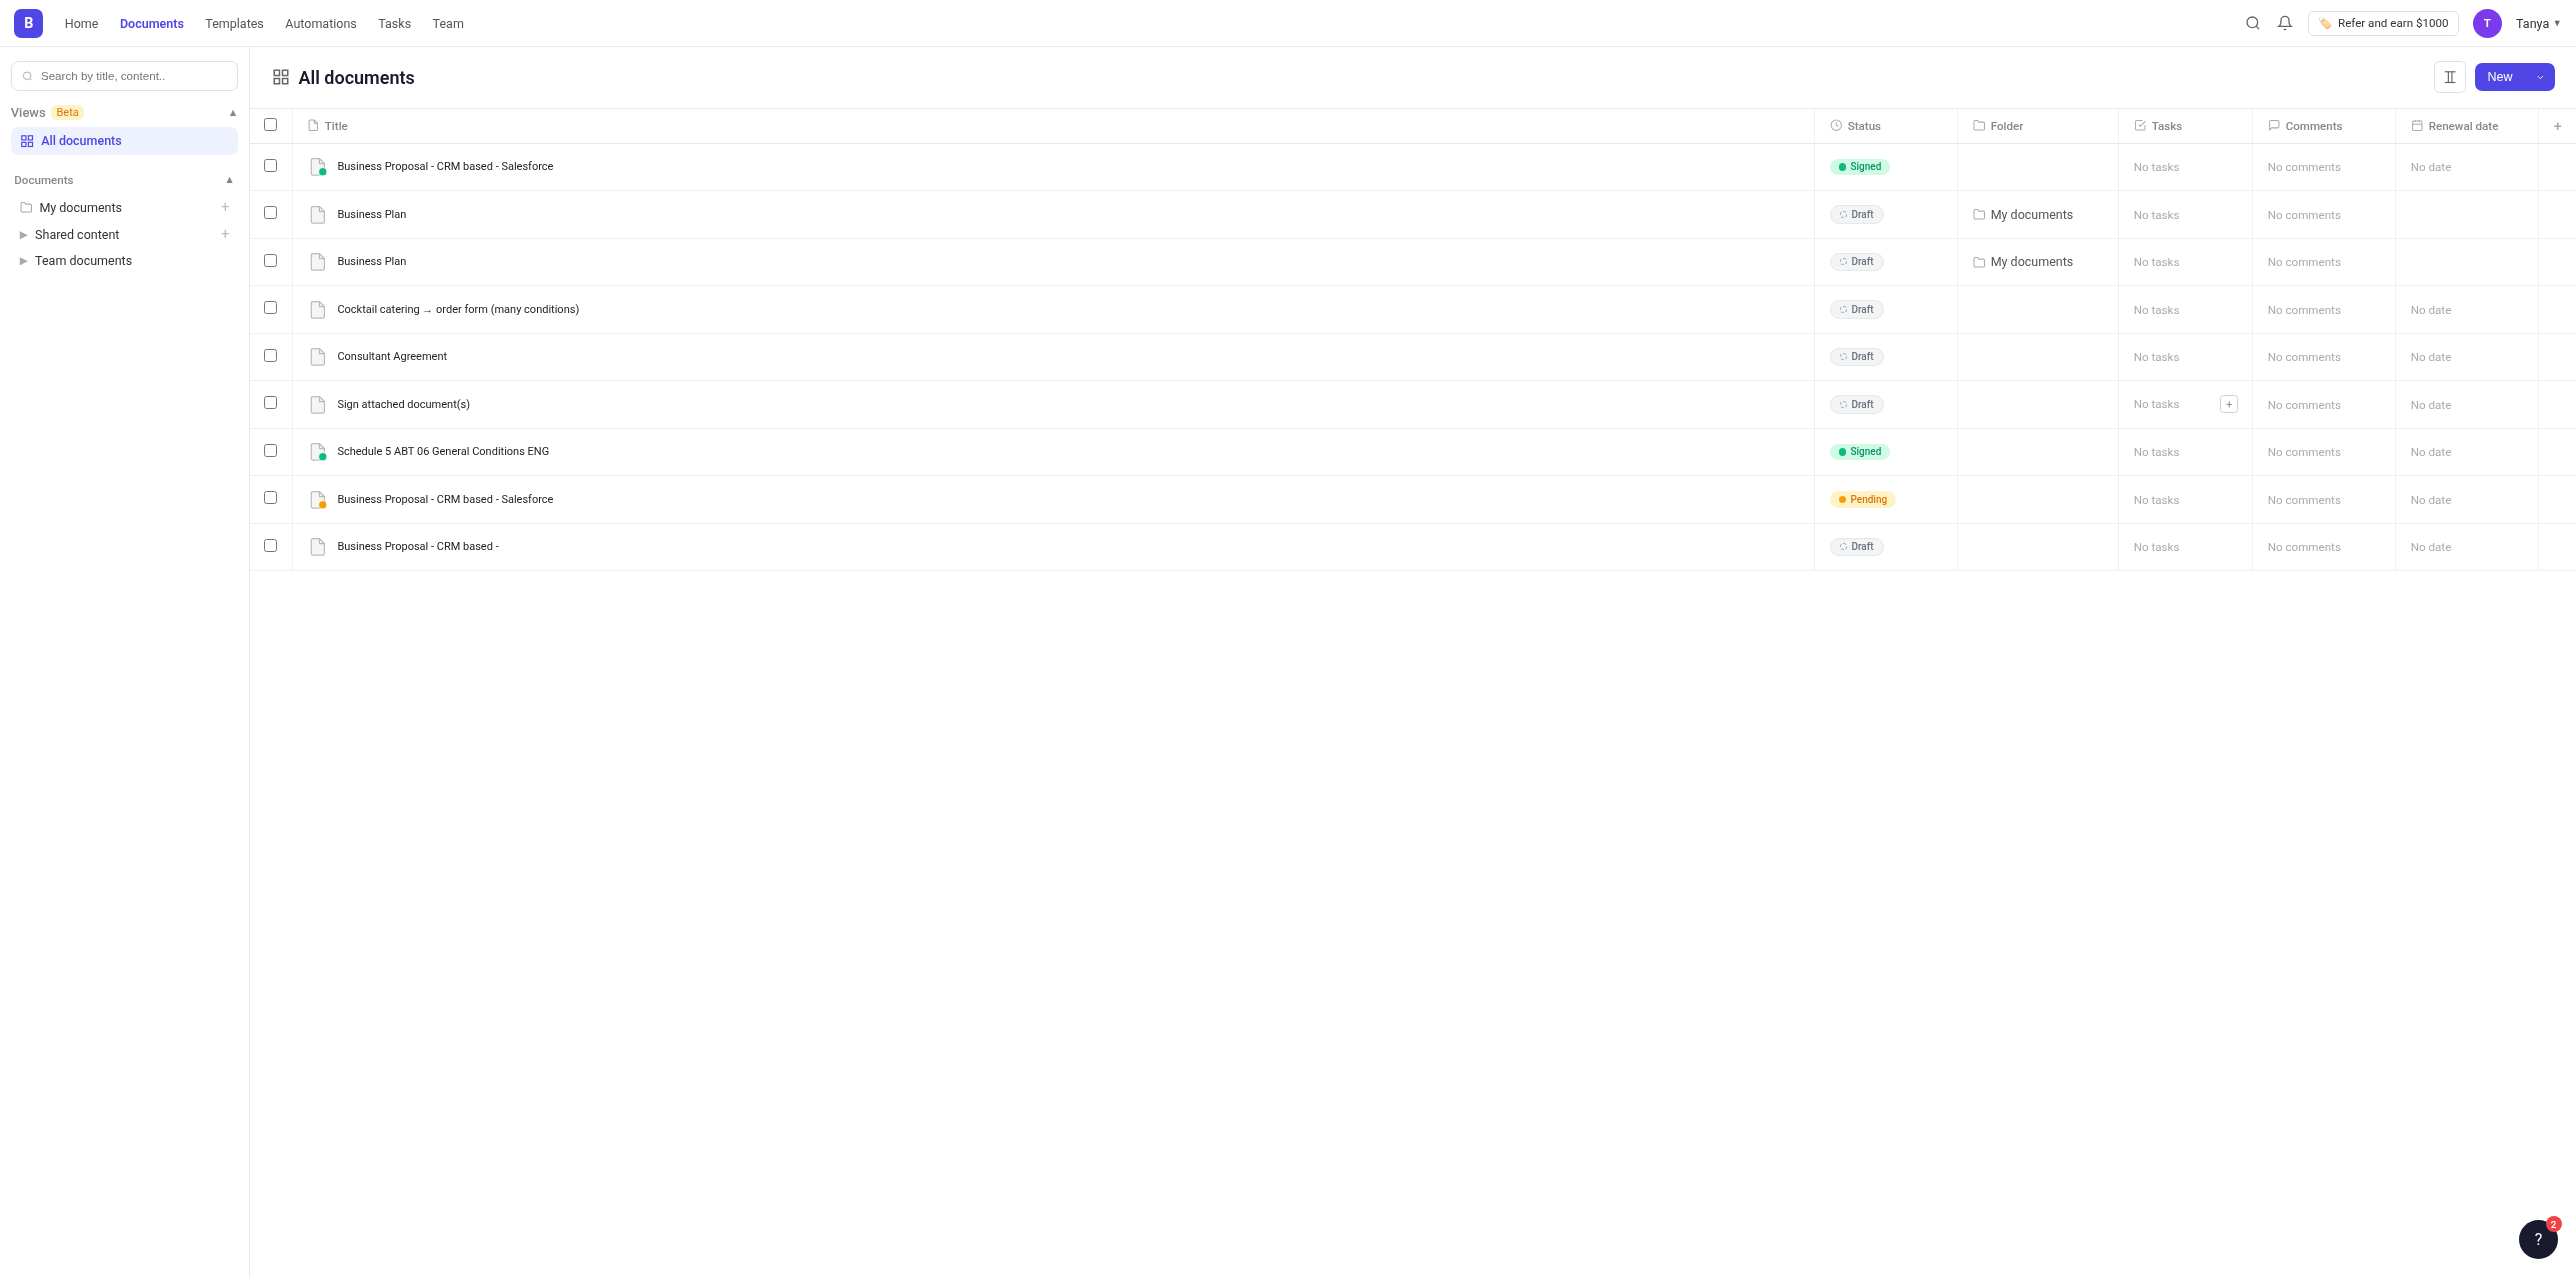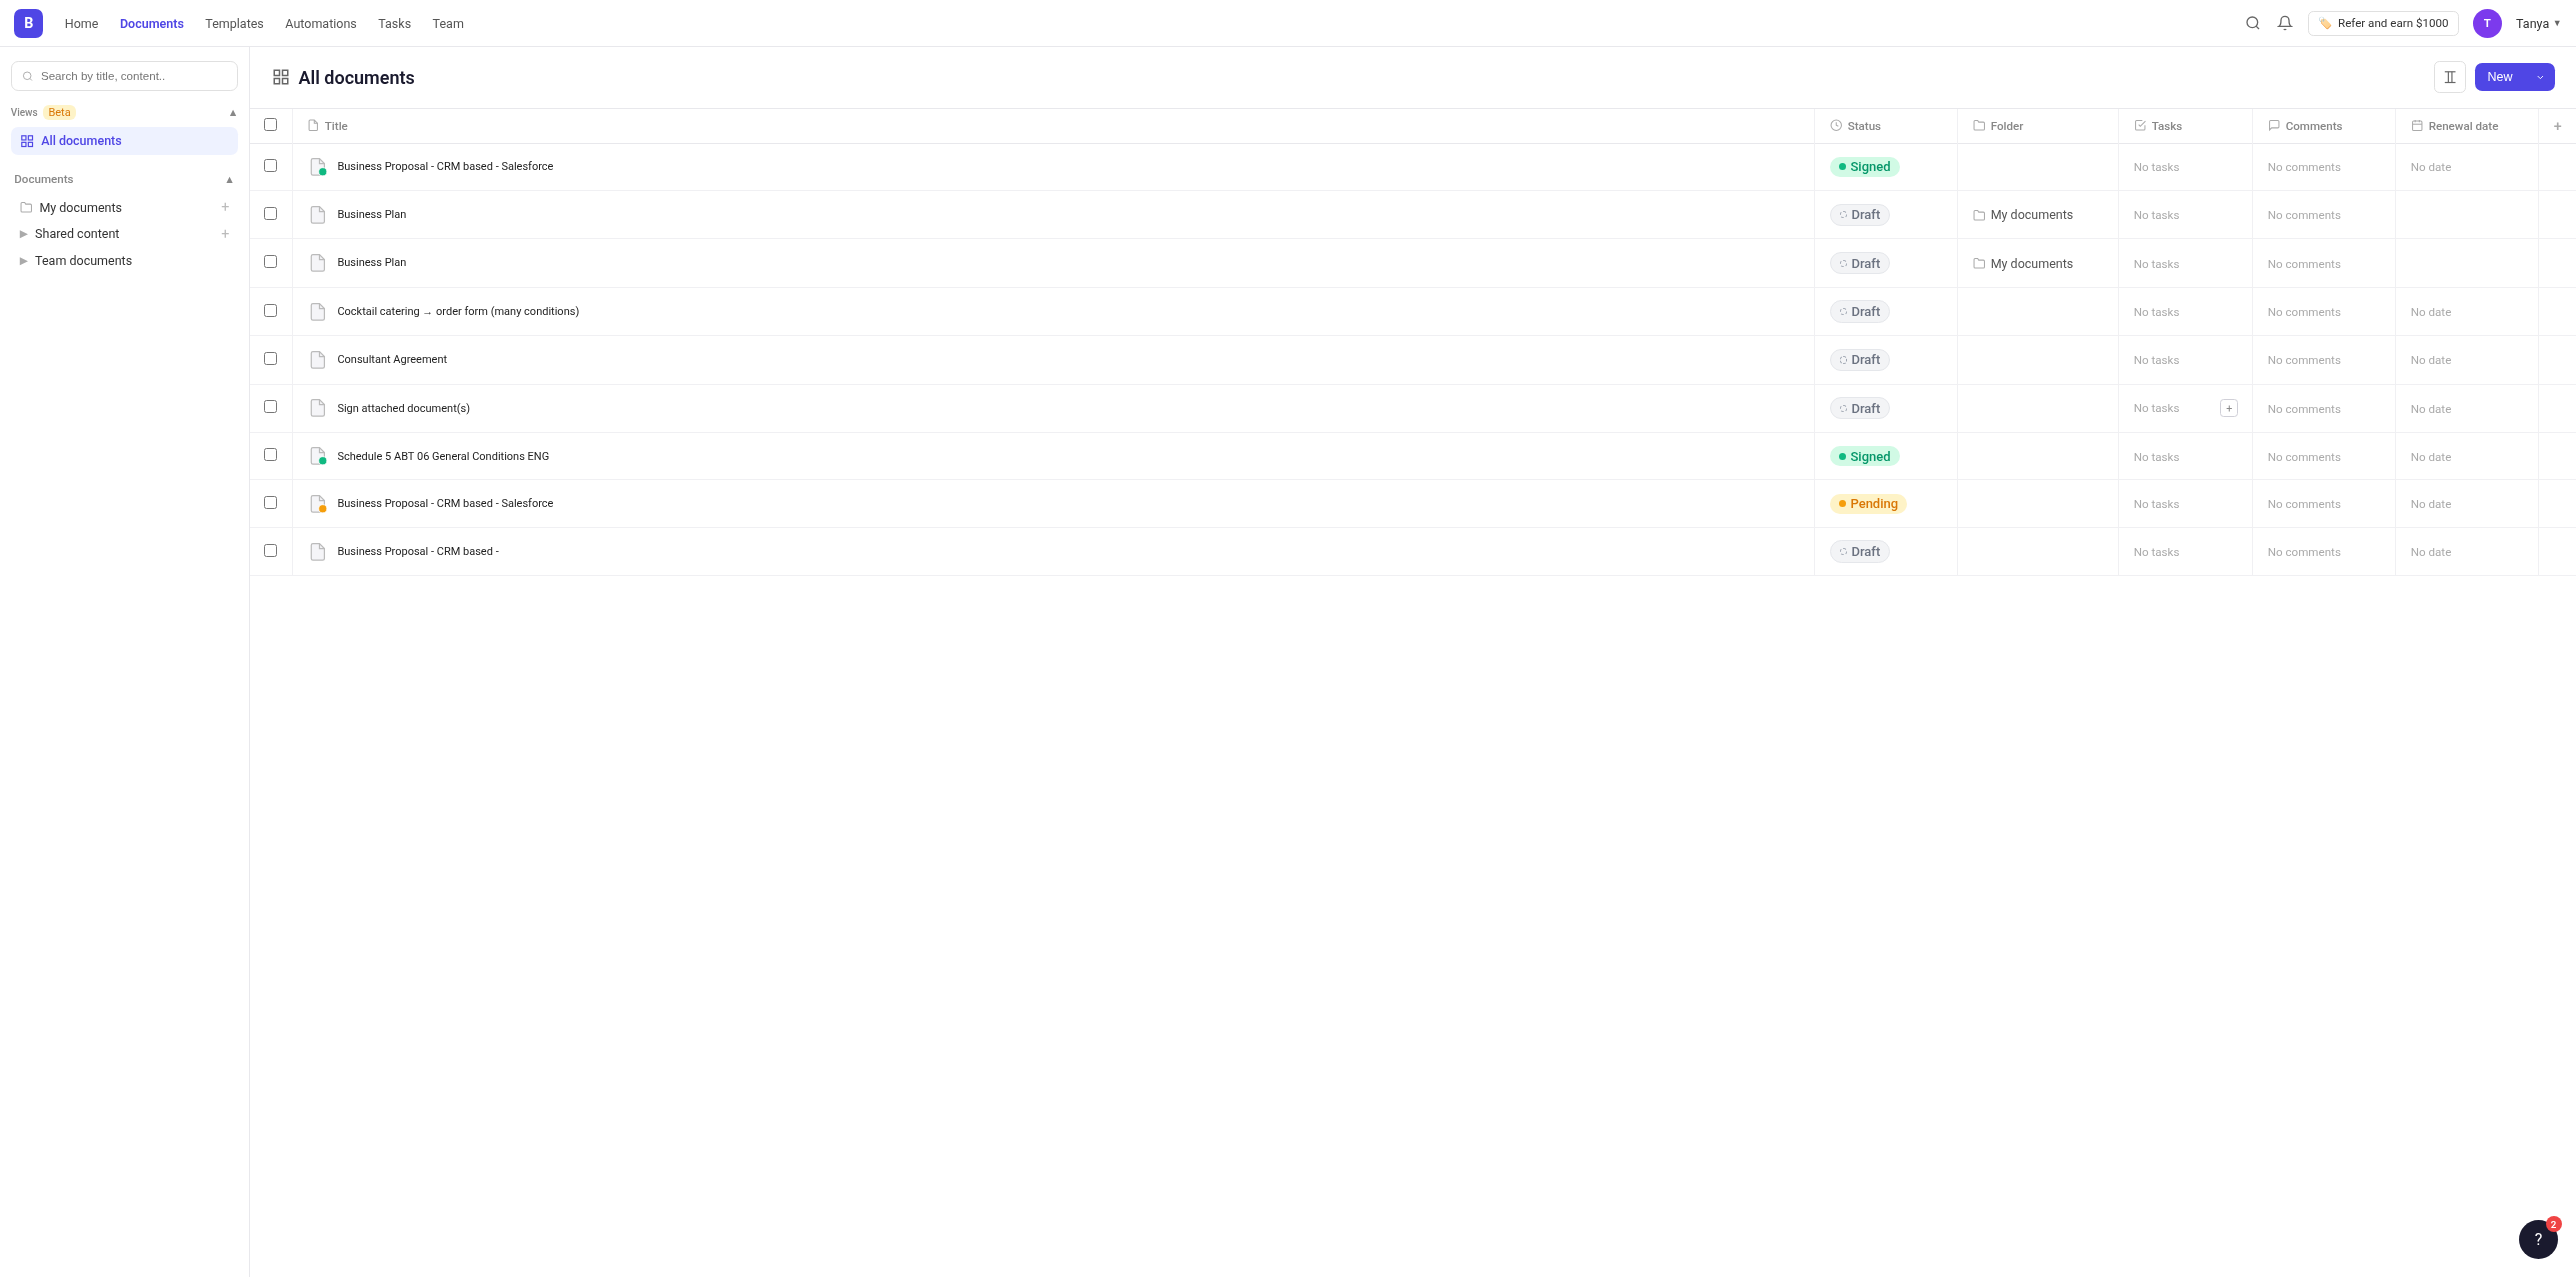--- a/index.html
+++ b/index.html
@@ -38,21 +38,21 @@
     .sidebar {
       width: 250px; border-right: 0.9px solid #e8e8ec; padding: 14.3px 10.7px;
       flex-shrink: 0; overflow-y: auto; background: #fff;
     }
     .sidebar-search {
       display: flex; align-items: center; gap: 7.2px; border: 0.9px solid #e0e0e0;
       border-radius: 7.2px; padding: 7.2px 10.7px; margin-bottom: 14.3px; background: #fff;
     }
     .sidebar-search input { border: none; outline: none; font-size: 11.6px; color: #888; width: 100%; background: transparent; }
     .views-header { display: flex; align-items: center; justify-content: space-between; margin-bottom: 7.2px; }
-    .views-label { font-size: 10px; color: #888; font-weight: 500; }
+    .views-label { font-size: 13px; color: #888; font-weight: 500; }
     .beta-badge { background: #fef3c7; color: #d97706; font-size: 11px; padding: 0.9px 5.4px; border-radius: 6px; font-weight: 400; }
     .collapse-icon { color: #888; cursor: pointer; font-size: 10.7px; }
     .all-docs-item {
       display: flex; align-items: center; gap: 7.2px; padding: 6.3px 9px; border-radius: 7.2px;
       background: #eef2ff; color: #4f46e5; cursor: pointer; font-size: 12.5px; font-weight: 500; margin-bottom: 3.6px;
     }
     .sidebar-section { margin-top: 14.3px; }
     .sidebar-section-header {
       display: flex; align-items: center; justify-content: space-between;
       padding: 3.6px 3.6px; margin-bottom: 3.6px; cursor: pointer;
@@ -108,21 +108,21 @@
     .col-add { width: 36px; text-align: center; }
 
     tbody tr { border-bottom: 0.9px solid #f0f0f3; }
     td { padding: 12.5px 14.3px; font-size: 12.5px; color: #333; vertical-align: middle; border-right: 0.9px solid #f0f0f3; }
     td:last-child { border-right: none; }
     .td-title { display: flex; align-items: center; gap: 9px; }
     .doc-icon { width: 21.5px; height: 21.5px; display: flex; align-items: center; justify-content: center; flex-shrink: 0; color: #aaa; }
     .doc-name { font-size: 11px; color: #222; font-weight: 400; line-height: 1.4; }
     .status-badge {
       display: inline-flex; align-items: center; gap: 4.5px;
-      padding: 2.7px 9px; border-radius: 18px; font-size: 13px; font-weight: 500;
+      padding: 2.7px 9px; border-radius: 18px; font-size: 10px; font-weight: 500;
     }
     .status-signed { background: #d1fae5; color: #059669; }
     .status-draft { background: #f3f4f6; color: #6b7280; border: 0.9px solid #e5e7eb; }
     .status-pending { background: #fef3c7; color: #d97706; }
     .status-dot { width: 7.2px; height: 7.2px; border-radius: 50%; display: inline-block; }
     .dot-signed { background: #10b981; }
     .dot-pending { background: #f59e0b; }
     .folder-cell { display: flex; align-items: center; gap: 5.4px; color: #555; }
     .muted { color: #aaa; font-size: 11.6px; }
     .tasks-cell { display: flex; align-items: center; justify-content: space-between; }

